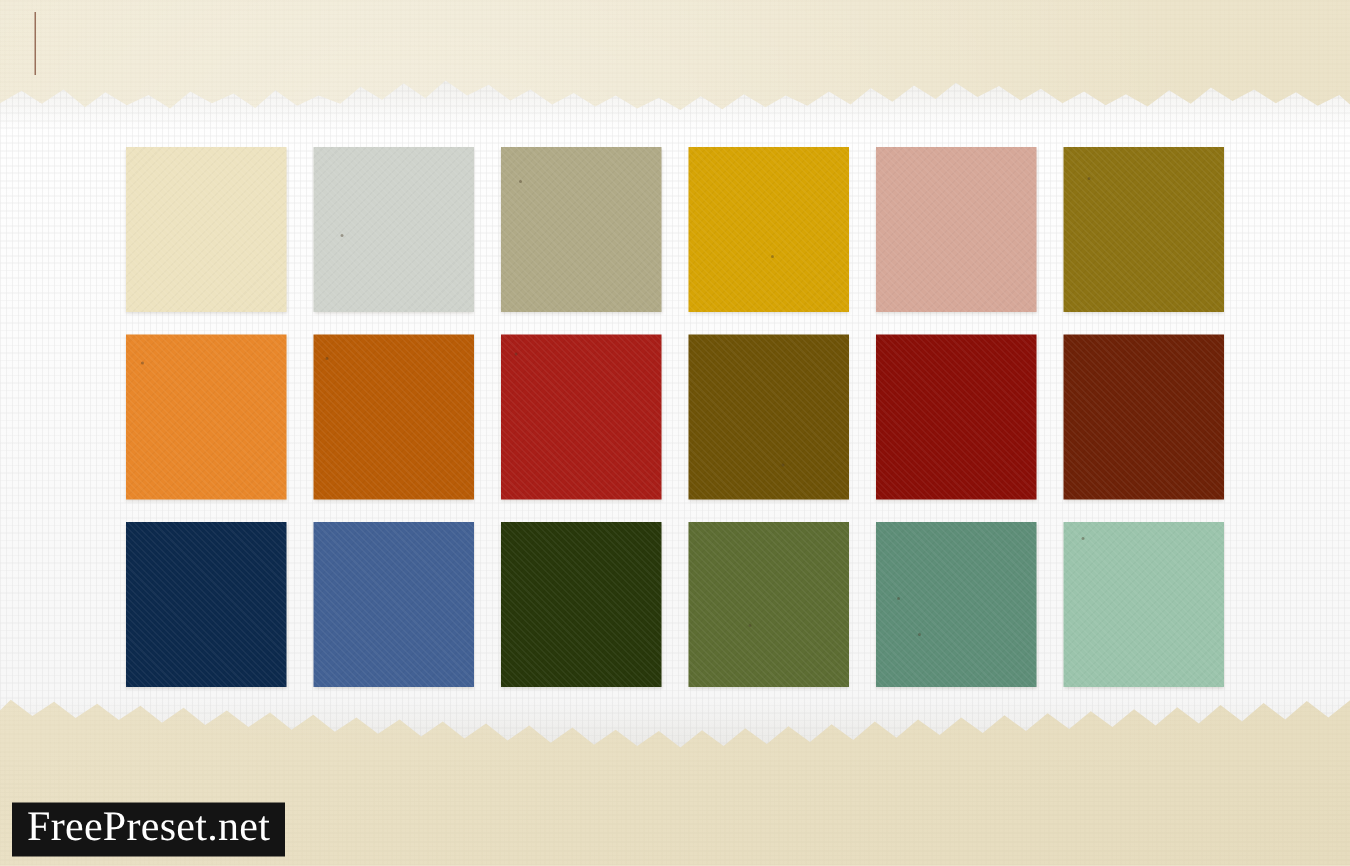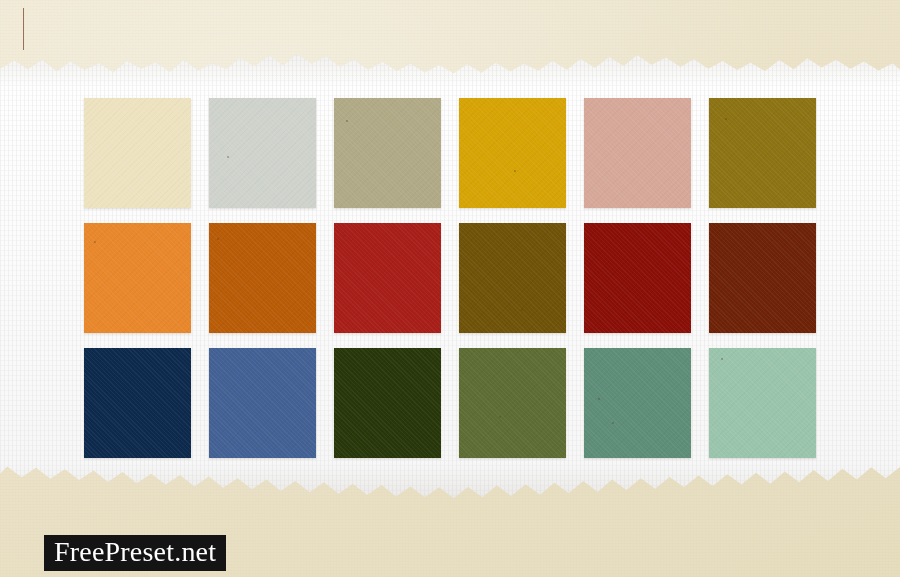--- a/index.html
+++ b/index.html
@@ -162,21 +162,20 @@
   }
 
   
   #watermark {
     position: absolute;
     left: 8px;
     bottom: 6px;
     background: #141414;
     padding: 3px 10px 5px 10px;
     z-index: 20;
-    margin-left: 36px;
   }
   #watermark span {
     font-family: "Liberation Serif", serif;
     font-size: 28px;
     line-height: 1;
     color: #FFFFFF;
     letter-spacing: 0.2px;
   }
 </style>
 </head>

